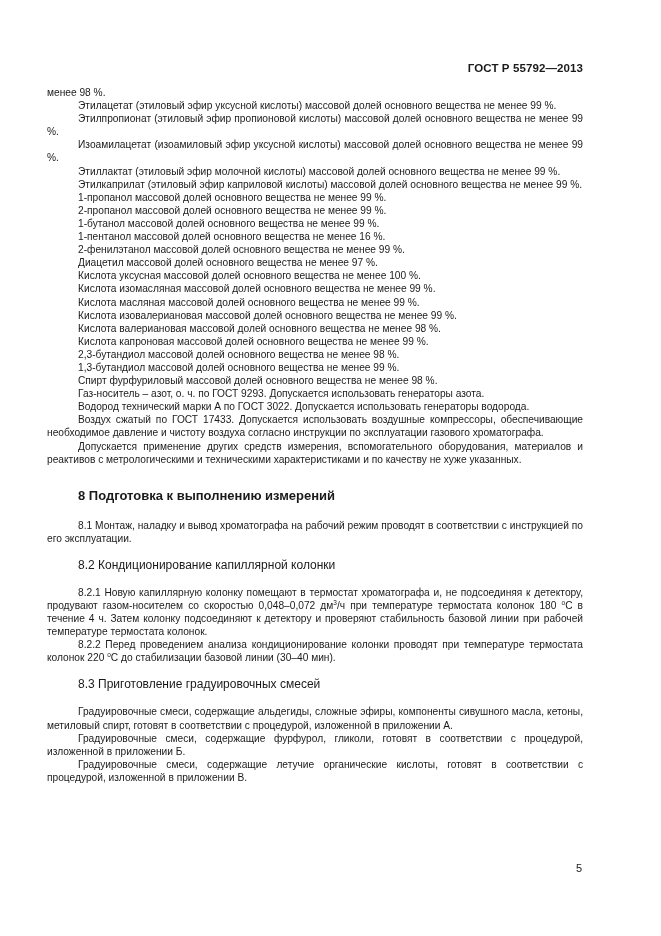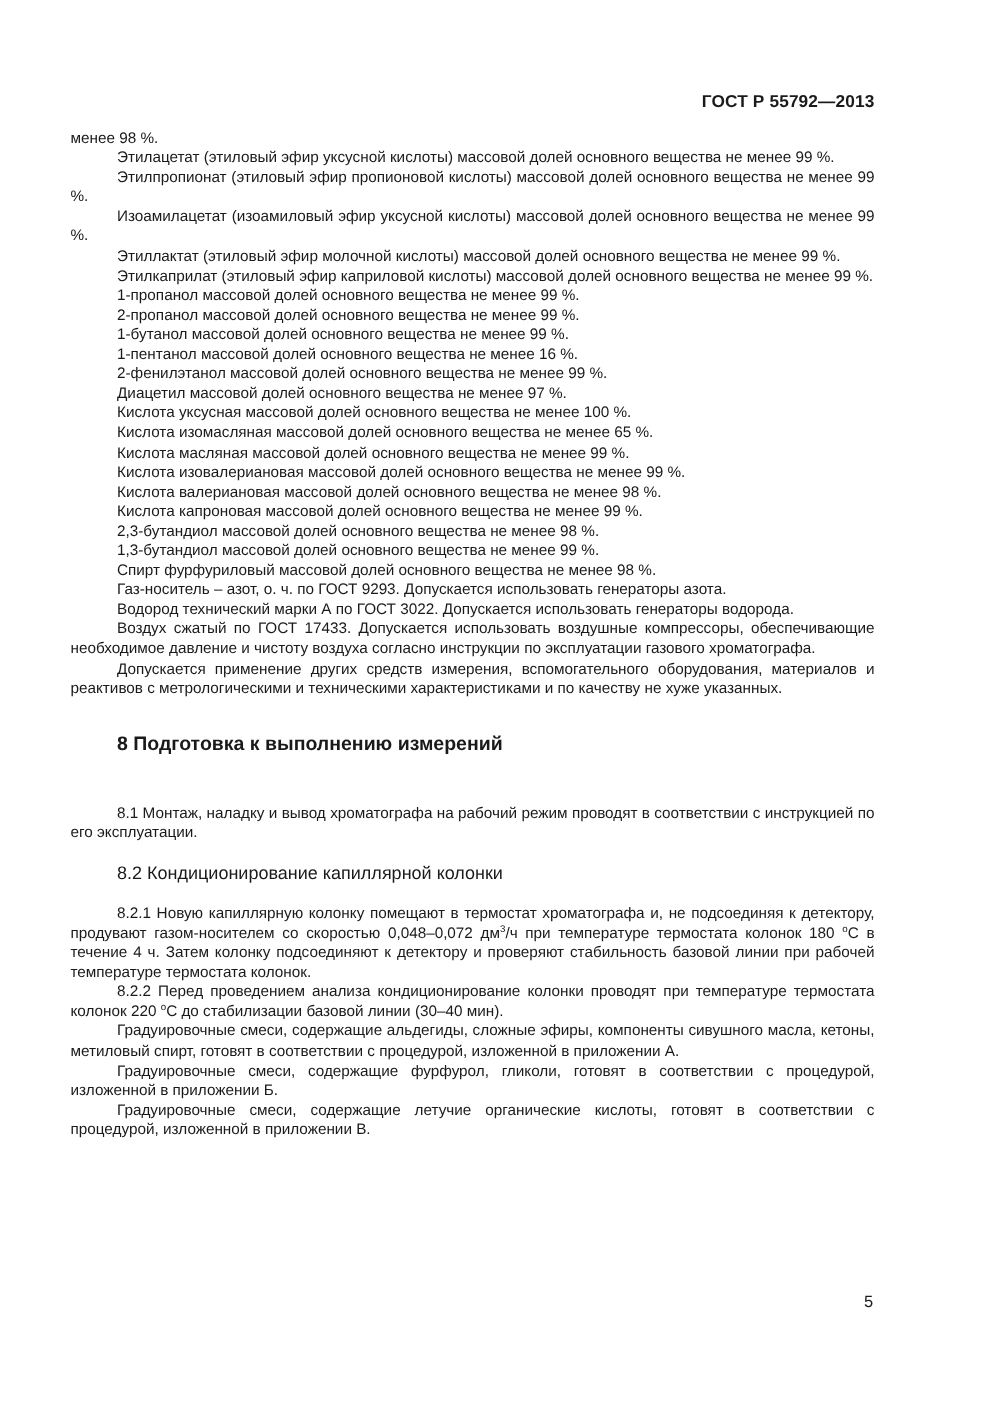--- a/index.html
+++ b/index.html
@@ -2,21 +2,21 @@
 <html><head>
 <meta charset="utf-8">
 <style>
   html, body { margin: 0; padding: 0; background: #ffffff; }
   body { width: 661px; height: 936px; position: relative; overflow: hidden;
          font-family: "Liberation Sans", sans-serif; color: #1a1a1a; }
   .header { position: absolute; top: 62px; right: 78px; font-weight: bold; font-size: 11.5px; letter-spacing: 0.1px; padding-left: 48px; }
   .body { position: absolute; left: 47px; top: 86px; width: 536px; font-size: 10.2px; line-height: 13.1px; }
   p { margin: 0; text-align: justify; }
   .ind { text-indent: 31px; }
-  h2 { margin: 22px 0 32px 31px; font-size: 13px; font-weight: bold; line-height: 16px; }
+  h2 { margin: 22px 0 15px 31px; font-size: 13px; font-weight: bold; line-height: 16px; }
   h3 { margin: 14px 0 14px 31px; font-size: 12px; font-weight: normal; line-height: 13px; }
   sup { font-size: 6.5px; line-height: 0; vertical-align: 4px; }
   .pagenum { position: absolute; left: 576px; top: 862px; font-size: 11px; }
 </style>
 </head>
 <body>
 
 <div class="header">ГОСТ Р 55792—2013</div>
 
 <div class="body">
@@ -26,38 +26,39 @@
   <p class="ind">Изоамилацетат (изоамиловый эфир уксусной кислоты) массовой долей основного вещества не менее 99 %.</p>
   <p class="ind">Этиллактат (этиловый эфир молочной кислоты) массовой долей основного вещества не менее 99 %.</p>
   <p class="ind">Этилкаприлат (этиловый эфир каприловой кислоты) массовой долей основного вещества не менее 99 %.</p>
   <p class="ind">1-пропанол массовой долей основного вещества не менее 99 %.</p>
   <p class="ind">2-пропанол массовой долей основного вещества не менее 99 %.</p>
   <p class="ind">1-бутанол массовой долей основного вещества  не менее 99 %.</p>
   <p class="ind">1-пентанол массовой долей основного вещества не менее 16 %.</p>
   <p class="ind">2-фенилэтанол массовой долей основного вещества не менее 99 %.</p>
   <p class="ind">Диацетил массовой долей основного вещества не менее 97 %.</p>
   <p class="ind">Кислота уксусная массовой долей основного вещества не менее 100 %.</p>
-  <p class="ind">Кислота изомасляная массовой долей основного вещества не менее 65 %.</p>
+  <p class="ind">Кислота изомасляная массовой долей основного вещества не менее 99 %.</p>
   <p class="ind">Кислота масляная массовой долей основного вещества не менее 99 %.</p>
   <p class="ind">Кислота изовалериановая массовой долей основного вещества не менее 99 %.</p>
   <p class="ind">Кислота валериановая массовой долей основного вещества не менее 98 %.</p>
   <p class="ind">Кислота капроновая массовой долей основного вещества не менее 99 %.</p>
   <p class="ind">2,3-бутандиол массовой долей основного вещества не менее 98 %.</p>
   <p class="ind">1,3-бутандиол массовой долей основного вещества не менее 99 %.</p>
   <p class="ind">Спирт фурфуриловый массовой долей основного вещества не менее 98 %.</p>
   <p class="ind">Газ-носитель – азот, о. ч. по ГОСТ 9293. Допускается использовать генераторы азота.</p>
   <p class="ind">Водород технический марки А по ГОСТ 3022. Допускается использовать генераторы водорода.</p>
   <p class="ind">Воздух сжатый по ГОСТ 17433. Допускается использовать воздушные компрессоры, обеспечивающие необходимое давление и чистоту воздуха согласно инструкции по эксплуатации газового хроматографа.</p>
   <p class="ind">Допускается применение других средств измерения, вспомогательного оборудования, материалов и реактивов с метрологическими и техническими характеристиками и по качеству не хуже указанных.</p>
 
   <h2>8 Подготовка к выполнению измерений</h2>
   <p class="ind">8.1 Монтаж, наладку и вывод хроматографа на рабочий режим проводят в соответствии с инструкцией по его эксплуатации.</p>
 
   <h3>8.2 Кондиционирование капиллярной колонки</h3>
   <p class="ind"><span>8.2.1 Новую капиллярную колонку помещают в термостат хроматографа и, не подсоединяя к детектору, продувают газом-носителем со скоростью 0,048–0,072 дм</span><sup>3</sup><span>/ч при температуре термостата колонок 180 </span><sup>о</sup><span>С в течение 4 ч. Затем колонку подсоединяют к детектору и проверяют стабильность базовой линии при рабочей температуре термостата колонок.</span></p>
   <p class="ind"><span>8.2.2 Перед проведением анализа кондиционирование колонки проводят при температуре термостата колонок 220 </span><sup>о</sup><span>С до стабилизации базовой линии (30–40 мин).</span></p>
 
+  <h3>8.3 Приготовление градуировочных смесей</h3>
   <p class="ind">Градуировочные смеси, содержащие альдегиды, сложные эфиры, компоненты сивушного масла, кетоны, метиловый спирт, готовят в соответствии с процедурой, изложенной в приложении А.</p>
   <p class="ind">Градуировочные смеси, содержащие фурфурол, гликоли, готовят в соответствии с процедурой, изложенной в приложении Б.</p>
   <p class="ind">Градуировочные смеси, содержащие летучие органические кислоты, готовят в соответствии с процедурой, изложенной в приложении В.</p>
 </div>
 
 <div class="pagenum">5</div>
 
 </body></html>

